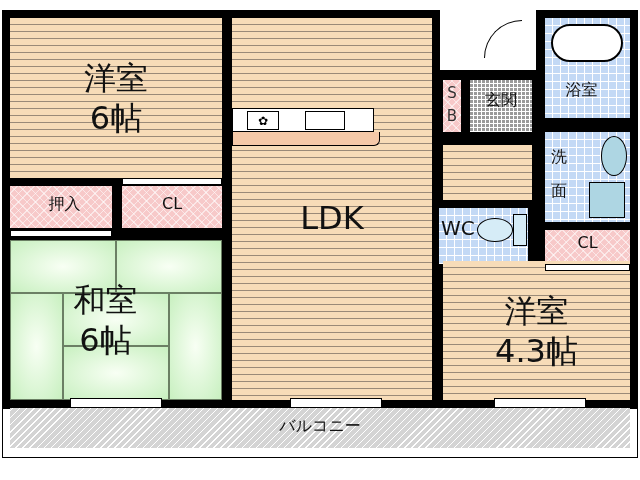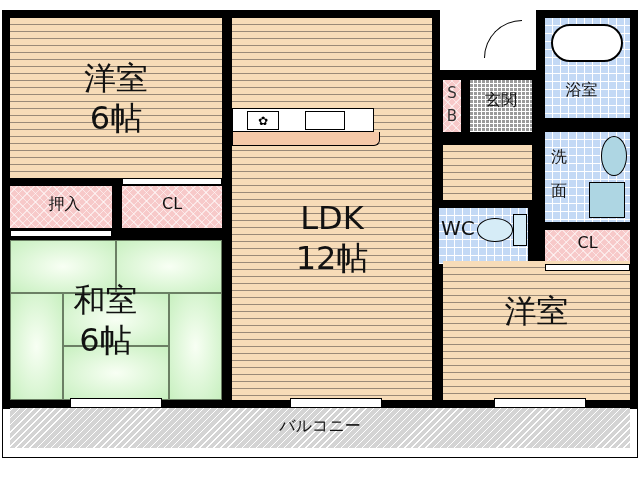--- a/index.html
+++ b/index.html
@@ -67,21 +67,20 @@
 
 <div class="abs wood" style="left:232px;top:18px;width:200px;height:382px;">
 
   <div class="abs" style="left:0;top:90px;width:142px;height:24px;background:#fff;border:1px solid #000;">
     <div class="abs" style="left:14px;top:2px;width:32px;height:19px;border:1px solid #000;font-size:12px;line-height:18px;text-align:center;">✿</div>
     <div class="abs" style="left:72px;top:2px;width:40px;height:19px;border:1px solid #000;"></div>
   </div>
   <div class="abs" style="left:0;top:114px;width:148px;height:14px;background:#f5c9a8;border:1px solid #000;border-top:none;border-radius:0 0 6px 0;"></div>
   <div class="label" style="left:0;right:0;top:180px;">
     <div>LDK</div>
-    <div>12帖</div>
   </div>
 </div>
 
 <div class="abs" style="left:440px;top:10px;width:96px;height:60px;background:#fff;">
   <div class="abs" style="left:44px;top:10px;width:38px;height:38px;border-top:1px solid #000;border-left:1px solid #000;border-radius:38px 0 0 0;"></div>
 </div>
 
 <div class="abs pinkcheck" style="left:443px;top:80px;width:18px;height:52px;">
   <div class="label" style="left:0;right:0;top:2px;font-size:15px;line-height:23px;color:#333;">
     <div>S</div>
@@ -116,20 +115,21 @@
 </div>
 
 <div class="abs pinkcheck" style="left:545px;top:230px;width:85px;height:34px;">
   <div class="label small" style="left:0;right:0;top:3px;">CL</div>
 </div>
 <div class="abs win" style="left:545px;top:264px;width:85px;height:7px;"></div>
 
 <div class="abs wood" style="left:443px;top:261px;width:187px;height:139px;">
   <div class="label" style="left:0;right:0;top:30px;">
     <div>洋室</div>
+    <div>4.3帖</div>
   </div>
 </div>
 <div class="abs win" style="left:545px;top:264px;width:85px;height:7px;"></div>
 
 <div class="abs win" style="left:70px;top:398px;width:92px;height:10px;"></div>
 <div class="abs win" style="left:290px;top:398px;width:92px;height:10px;"></div>
 <div class="abs win" style="left:494px;top:398px;width:92px;height:10px;"></div>
 
 <div class="abs" style="left:2px;top:408px;width:636px;height:50px;border:1px solid #000;background:#fff;"></div>
 <div class="abs balc" style="left:10px;top:408px;width:620px;height:40px;text-decoration:underline;">

